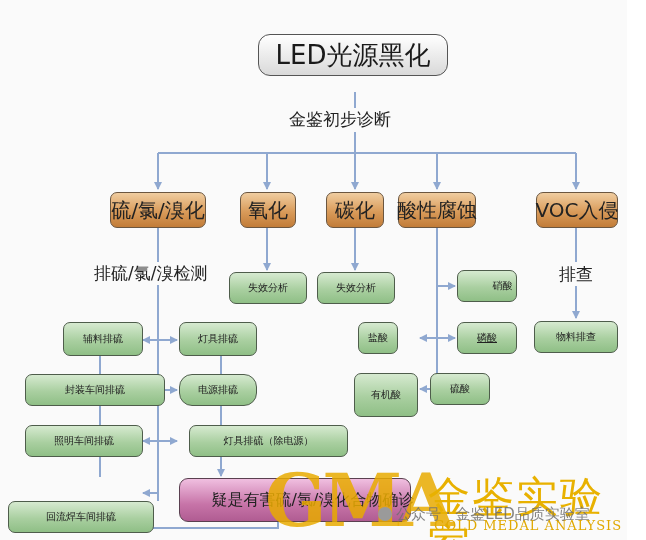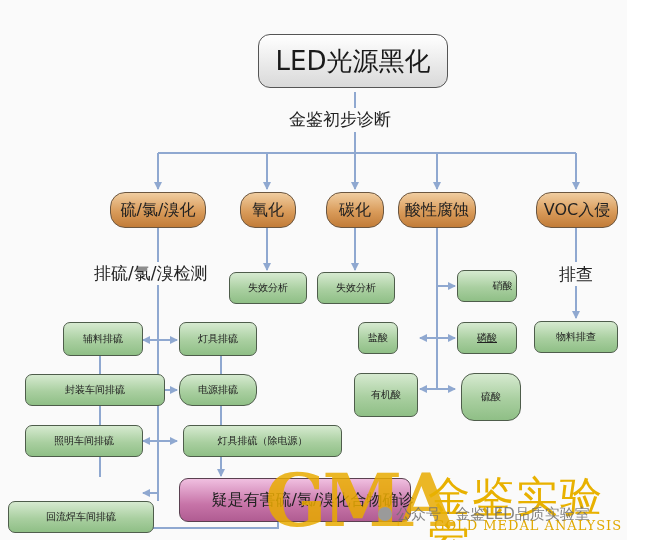--- a/index.html
+++ b/index.html
@@ -3,21 +3,21 @@
 <meta charset="utf-8">
 <style>
   html, body { margin: 0; padding: 0; }
   body { width: 646px; height: 540px; background: #ffffff; position: relative; overflow: hidden;
          font-family: "DejaVu Sans", "Liberation Sans", sans-serif; }
   #canvas { position: absolute; left: 0; top: 0; width: 627px; height: 540px; background: #fafafa; }
   svg.wires { position: absolute; left: 0; top: 0; width: 646px; height: 540px; }
   .node { position: absolute; box-sizing: border-box; display: flex; align-items: center; justify-content: center;
           color: #222; white-space: nowrap; border: 1.5px solid #4d4d4d; }
   .root { background: linear-gradient(#ffffff, #d9d9d9); border-radius: 12px; font-size: 26px; color: #1a1a1a; border-color: #555; }
-  .cat { background: linear-gradient(#f0cda0 0%, #d99b5a 55%, #c27c38 100%); border-radius: 15px; font-size: 16px; border-color: #6b5640; }
+  .cat { background: linear-gradient(#f0cda0 0%, #d99b5a 55%, #c27c38 100%); border-radius: 7px; font-size: 20px; border-color: #6b5640; }
   .leaf { background: linear-gradient(#d6ead0 0%, #a9cfa0 55%, #8fbf86 100%); border-radius: 7px; font-size: 10px; border-color: #4e5d4b; }
   .confirm { background: linear-gradient(#f0bfe0 0%, #c774a8 60%, #b05c92 100%); border-radius: 9px; font-size: 16px; border-color: #5a4050; }
   .label { position: absolute; font-size: 17px; color: #222; white-space: nowrap; background: #fafafa; padding: 0 3px; }
   .wm-gma { position: absolute; left: 265px; top: 465px; font-family: "DejaVu Serif", serif; font-size: 72px; font-weight: bold;
             color: rgba(232, 170, 0, 0.85); letter-spacing: -4px; line-height: 72px; }
   .wm-cn { position: absolute; left: 428px; top: 473px; font-family: "DejaVu Serif", serif; font-size: 42px; color: #e8b100; letter-spacing: 2px; line-height: 48px; }
   .wm-en { position: absolute; left: 434px; top: 518px; font-family: "DejaVu Serif", serif; font-size: 13px; color: #e0a800; letter-spacing: 1px; }
   .wm-acct { position: absolute; left: 378px; top: 505px; font-size: 15px; color: rgba(110,110,110,0.85); white-space: nowrap; }
   .wm-acct .dot { display: inline-block; width: 14px; height: 14px; border-radius: 50%; background: #9a9a9a; vertical-align: -2px; margin-right: 4px; }
 </style>
@@ -71,48 +71,48 @@
     <line x1="437" y1="338" x2="455" y2="338" marker-end="url(#ah)"></line>
     <line x1="437" y1="338" x2="420" y2="338" marker-end="url(#ah)"></line>
     <line x1="437" y1="389" x2="455" y2="389" marker-end="url(#ah)"></line>
     <line x1="437" y1="389" x2="420" y2="389" marker-end="url(#ah)"></line>
 
     <line x1="576" y1="228" x2="576" y2="262"></line>
     <line x1="576" y1="286" x2="576" y2="318" marker-end="url(#ah)"></line>
   </g>
 </svg>
 
-<div class="node root" style="left:258px;top:34px;width:190px;height:54px;">LED光源黑化</div>
+<div class="node root" style="left:258px;top:34px;width:190px;height:42px;">LED光源黑化</div>
 <div class="label" style="left:286px;top:108px;">金鉴初步诊断</div>
 
 <div class="node cat" style="left:110px;top:192px;width:96px;height:36px;">硫/氯/溴化</div>
 <div class="node cat" style="left:240px;top:192px;width:56px;height:36px;">氧化</div>
 <div class="node cat" style="left:326px;top:192px;width:58px;height:36px;">碳化</div>
 <div class="node cat" style="left:398px;top:192px;width:78px;height:36px;">酸性腐蚀</div>
 <div class="node cat" style="left:536px;top:192px;width:82px;height:36px;">VOC入侵</div>
 
 <div class="label" style="left:91px;top:262px;">排硫/氯/溴检测</div>
 
 <div class="node leaf" style="left:63px;top:322px;width:80px;height:34px;">辅料排硫</div>
 <div class="node leaf" style="left:25px;top:374px;width:140px;height:32px;">封装车间排硫</div>
 <div class="node leaf" style="left:25px;top:425px;width:118px;height:32px;">照明车间排硫</div>
 <div class="node leaf" style="left:8px;top:501px;width:146px;height:32px;">回流焊车间排硫</div>
 
 <div class="node leaf" style="left:179px;top:322px;width:78px;height:34px;">灯具排硫</div>
 <div class="node leaf" style="left:179px;top:374px;width:78px;height:32px;border-radius:13px;">电源排硫</div>
-<div class="node leaf" style="left:183px;top:425px;width:159px;height:32px;">灯具排硫（除电源）</div>
+<div class="node leaf" style="left:189px;top:425px;width:159px;height:32px;">灯具排硫（除电源）</div>
 
 <div class="node confirm" style="left:179px;top:478px;width:232px;height:44px;padding-left:36px;">疑是有害硫/氯/溴化合物确诊</div>
 
 <div class="node leaf" style="left:229px;top:272px;width:78px;height:32px;">失效分析</div>
 <div class="node leaf" style="left:317px;top:272px;width:78px;height:32px;">失效分析</div>
 
 <div class="node leaf" style="left:457px;top:270px;width:60px;height:32px;padding-left:31px;">硝酸</div>
 <div class="node leaf" style="left:457px;top:322px;width:60px;height:32px;text-decoration:underline;">磷酸</div>
-<div class="node leaf" style="left:461px;top:373px;width:60px;height:48px;border-radius:13px;">硫酸</div>
+<div class="node leaf" style="left:430px;top:373px;width:60px;height:32px;">硫酸</div>
 <div class="node leaf" style="left:358px;top:322px;width:40px;height:32px;">盐酸</div>
 <div class="node leaf" style="left:354px;top:373px;width:64px;height:44px;">有机酸</div>
 
 <div class="label" style="left:556px;top:263px;">排查</div>
 <div class="node leaf" style="left:534px;top:321px;width:84px;height:32px;">物料排查</div>
 
 <div class="wm-gma">GMA</div>
 <div class="wm-cn">金鉴实验室</div>
 <div class="wm-en">GOLD MEDAL ANALYSIS</div>
 <div class="wm-acct"><span class="dot"></span><span>公众号 · 金鉴LED品质实验室</span></div>

